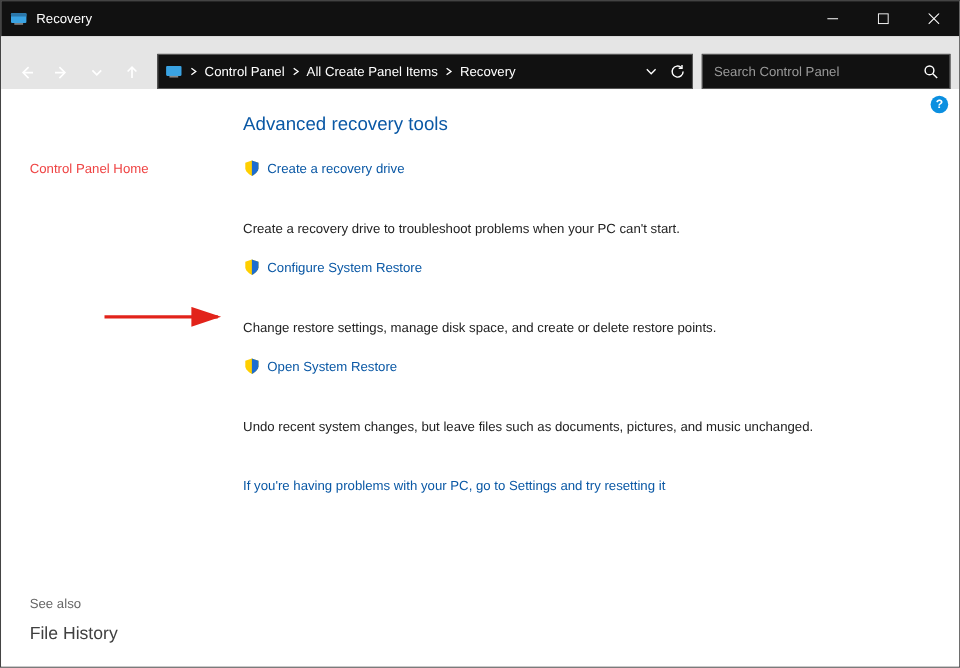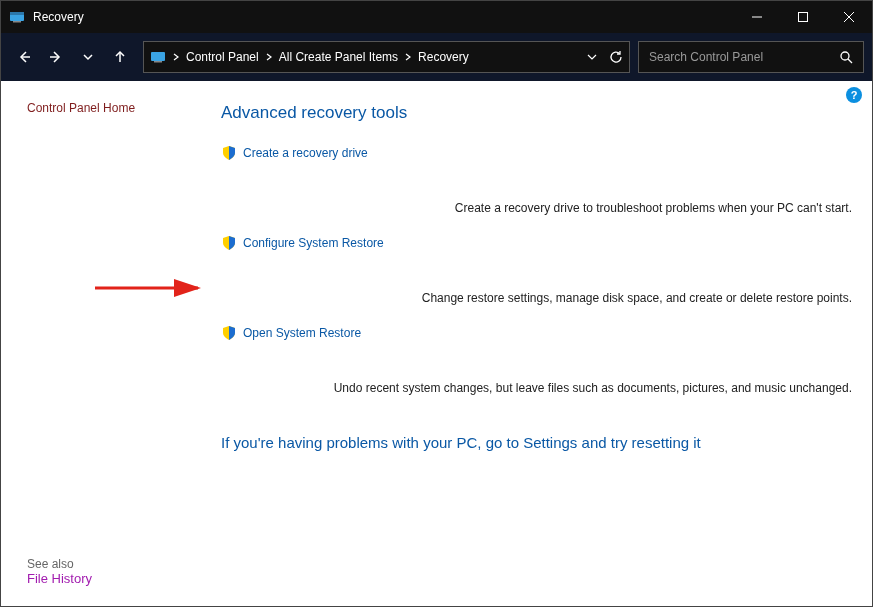--- a/index.html
+++ b/index.html
@@ -32,23 +32,23 @@
   }
   .winbtn {
     width: 46px; height: 32px;
     display: flex; align-items: center; justify-content: center;
     color: #fff;
   }
 
   
   .navbar {
     height: 48px;
-    background: #0f172a;
+    background: #e5e5e5;
     display: flex;
-    align-items: center;
+    align-items: flex-end;
     padding: 0 8px;
     gap: 2px;
   }
   .nav-arrow {
     width: 30px; height: 30px;
     display:flex;align-items:center;justify-content:center;
     color:#fff;
   }
   .addressbar {
     flex: 1;
@@ -87,45 +87,44 @@
     height: calc(100% - 80px);
     background:#fff;
     position:relative;
   }
   .sidebar {
     width: 200px;
     padding: 20px 0 20px 26px;
     display:flex;
     flex-direction:column;
   }
-  .sidebar .link { color:#7f1d1d; font-size:12px; cursor:pointer; }
+  .sidebar .link { color:#ef4444; font-size:12px; cursor:pointer;margin-top:45px; }
   .sidebar .spacer { flex:1; }
-  .sidebar .seealso { color:#666; font-size:12px; }
-  .sidebar .fh { color:#a21caf; font-size:13px; }
+  .sidebar .seealso { color:#666; font-size:12px; margin-bottom:12px; }
+  .sidebar .fh { color:#404040; font-size:16px; }
 
   .main {
     flex:1;
     padding: 22px 20px 20px 20px;
     position:relative;
   }
   .main h1 {
     color: #0a58a5;
     font-weight: 400;
     font-size: 17px;
     margin-bottom: 22px;
   }
   .tool {
     margin-bottom: 18px;
-    text-align: right;
   }
   .tool .row1 { display:flex; align-items:center; gap:6px; margin-bottom:3px;}
   .tool .shield { width:16px;height:16px; }
   .tool .tlink { color:#0a58a5; font-size:12px; cursor:pointer; }
   .tool .tdesc { color:#222; font-size:12px; line-height:1.4;margin-top:39px; }
-  .extra-link { color:#0a58a5; font-size:15px; margin-top:20px; display:inline-block; cursor:pointer;}
+  .extra-link { color:#0a58a5; font-size:12px; margin-top:20px; display:inline-block; cursor:pointer;}
 
   .helpbtn {
     position:absolute;
     top: 6px;
     right: 10px;
     width:16px;height:16px;
     border-radius:50%;
     background:#0b8fe0;
     color:#fff;
     font-size:11px;

